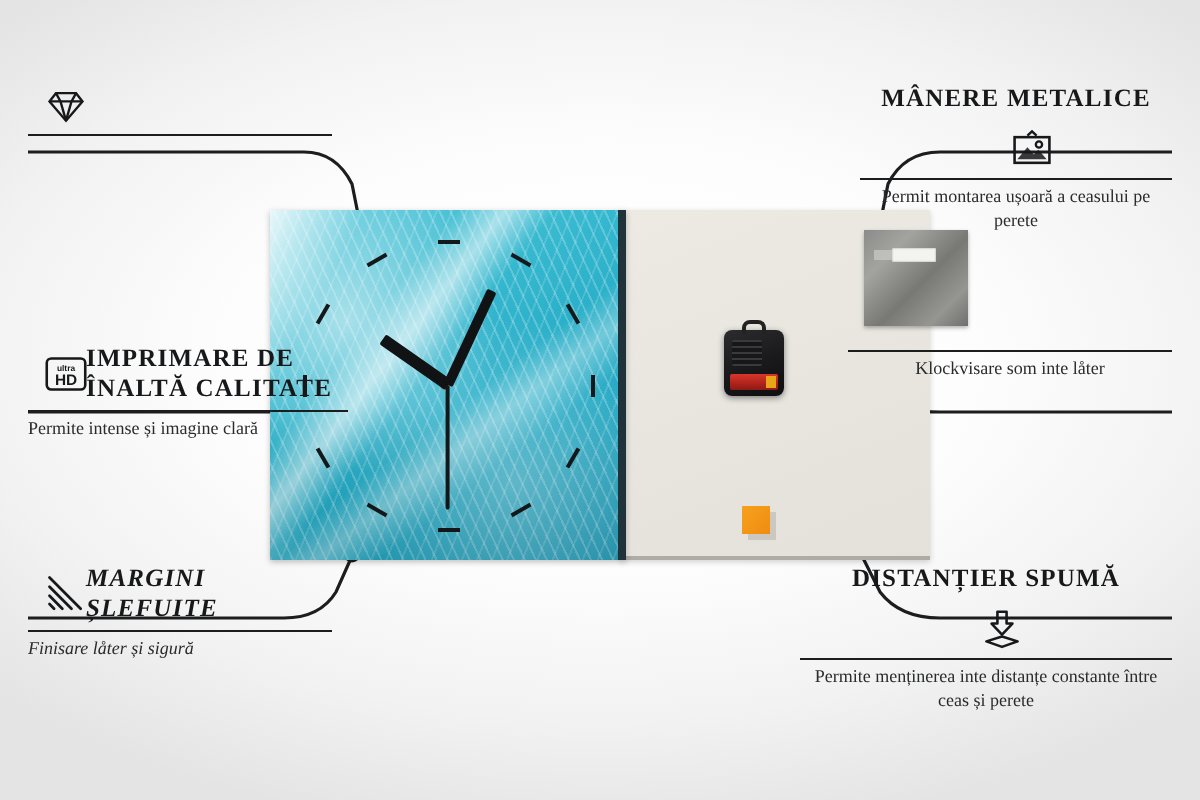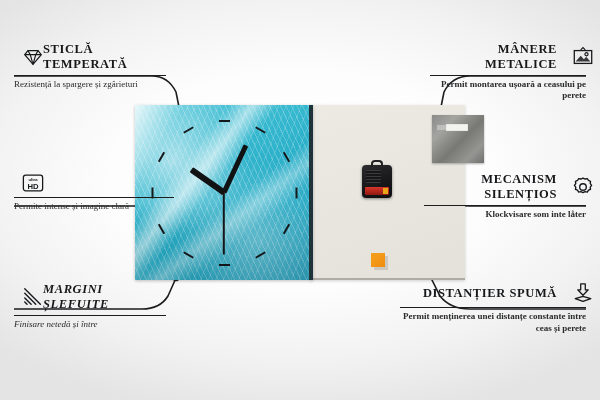--- a/index.html
+++ b/index.html
@@ -102,23 +102,23 @@
   .callout .title{
     font-size:12.5px; font-weight:bold; letter-spacing:.6px; color:#17181a;
     line-height:1.18; text-transform:uppercase;
   }
   .callout .rule{ height:1px; background:#1c1d1f; margin:3px 0 3px; }
   .callout .sub{ font-size:9px; color:#2a2b2d; line-height:1.32; }
 
   .left  .head{ justify-content:flex-start; }
   .left  .title{ text-align:left; }
   .left  .sub{ text-align:left; }
-  .right .head{ justify-content:flex-end; }
+  .right .head{ justify-content:flex-end; flex-direction:column; }
   .right .title{ text-align:right; }
-  .right .sub{ text-align:right;font-weight:bold; }
+  .right .sub{ text-align:center; }
 
   .ico{ width:22px; height:22px; flex:0 0 22px; color:#17181a;padding-left:8px; }
   .ico svg{ display:block; width:22px; height:22px; }
 
   
   #c-glass   { left:14px;  top:42px;  width:152px; }
   #c-print   { left:14px;  top:172px; width:160px; }
   #c-edges   { left:14px;  top:282px; width:152px;font-style:italic; }
   #c-handles { left:430px; top:42px;  width:156px; }
   #c-mech    { left:424px; top:172px; width:162px; }
@@ -181,91 +181,81 @@
 </div>
 
 <div class="callout left" id="c-glass">
   <div class="head">
     <span class="ico">
       <svg viewBox="0 0 24 24" fill="none" stroke="currentColor" stroke-width="1.3">
         <path d="M3 9.5 L6.5 5 H17.5 L21 9.5 L12 20 Z"></path>
         <path d="M3 9.5 H21 M6.5 5 L9 9.5 L12 20 M17.5 5 L15 9.5 L12 20 M9 9.5 H15"></path>
       </svg>
     </span>
-    <span class="title">STICLĂ TEMPERATĂ</span>
-  </div>
-  <div class="rule"></div>
-  <div class="sub">Rezistență la spargere și zgârieturi</div>
+  </div>
+  <div class="rule"></div>
 </div>
 
 <div class="callout left" id="c-print">
   <div class="head">
     <span class="ico">
       <svg viewBox="0 0 24 24">
         <rect x="1.5" y="3.5" width="21" height="17" rx="2.5" fill="none" stroke="currentColor" stroke-width="1.4"></rect>
         <text x="12" y="10.2" text-anchor="middle" font-family="Liberation Sans, sans-serif" font-size="4.6" font-weight="bold" fill="currentColor">ultra</text>
         <text x="12" y="18" text-anchor="middle" font-family="Liberation Sans, sans-serif" font-size="8.4" font-weight="bold" fill="currentColor">HD</text>
       </svg>
     </span>
+    <span class="title">IMPRIMARE DE ÎNALTĂ CALITATE</span>
   </div>
   <div class="rule"></div>
   <div class="sub">Permite intense și imagine clară</div>
 </div>
 
 <div class="callout left" id="c-edges">
   <div class="head">
     <span class="ico">
       <svg viewBox="0 0 24 24" fill="none" stroke="currentColor" stroke-width="1.5" stroke-linecap="round">
         <path d="M3 3 L20 20"></path>
           <path d="M3 8 L15 20"></path>
           <path d="M3 13 L10 20"></path>
           <path d="M3 17.5 L5.5 20"></path>
       </svg>
     </span>
     <span class="title">MARGINI ȘLEFUITE</span>
   </div>
   <div class="rule"></div>
-  <div class="sub">Finisare netedă și între</div>
+  <div class="sub">Finisare låter și sigură</div>
 </div>
 
 <div class="callout right" id="c-handles">
   <div class="head">
     <span class="title">MÂNERE METALICE</span>
     <span class="ico">
       <svg viewBox="0 0 24 24" fill="none" stroke="currentColor" stroke-width="1.3">
         <path d="M9.5 4.2 L12 1.8 L14.5 4.2"></path>
         <rect x="2.5" y="5" width="19" height="14" stroke-width="1.4"></rect>
         <path d="M4 17 L9.5 10.5 L13 14.5 L15.5 11.8 L20 17 Z" fill="currentColor" stroke="none" opacity=".85"></path>
         <circle cx="15.8" cy="9" r="1.7"></circle>
       </svg>
     </span>
   </div>
   <div class="rule"></div>
   <div class="sub">Permit montarea ușoară a ceasului pe perete</div>
 </div>
 
 <div class="callout right" id="c-mech">
-  <div class="head">
-    <span class="title">MECANISM SILENȚIOS</span>
-    <span class="ico">
-      <svg viewBox="0 0 24 24" fill="none" stroke="currentColor" stroke-width="1.5" stroke-linejoin="round">
-        <path d="M12 2.2 l2.3 1.1 2.4-.5 1.3 2.1 2.2 1 -.3 2.4 1.5 1.9 -1.5 1.9 .3 2.4 -2.2 1 -1.3 2.1 -2.4-.5 -2.3 1.1 -2.3-1.1 -2.4 .5 -1.3-2.1 -2.2-1 .3-2.4 -1.5-1.9 1.5-1.9 -.3-2.4 2.2-1 1.3-2.1 2.4 .5 Z"></path>
-        <circle cx="12" cy="12" r="3.6"></circle>
-      </svg>
-    </span>
-  </div>
   <div class="rule"></div>
   <div class="sub">Klockvisare som inte låter</div>
 </div>
 
 <div class="callout right" id="c-spacer">
   <div class="head">
     <span class="title">DISTANȚIER SPUMĂ</span>
     <span class="ico">
       <svg viewBox="0 0 24 24" fill="none" stroke="currentColor" stroke-width="1.4" stroke-linejoin="round">
         <path d="M9.5 2 h5 v6.5 h3.2 L12 14.5 L6.3 8.5 h3.2 Z"></path>
         <path d="M12 15.6 L20.5 18.2 L12 21.2 L3.5 18.2 Z"></path>
       </svg>
     </span>
   </div>
   <div class="rule"></div>
-  <div class="sub">Permit menținerea unei distanțe constante între ceas și perete</div>
+  <div class="sub">Permite menținerea inte distanțe constante între ceas și perete</div>
 </div>
 
 </body></html>

